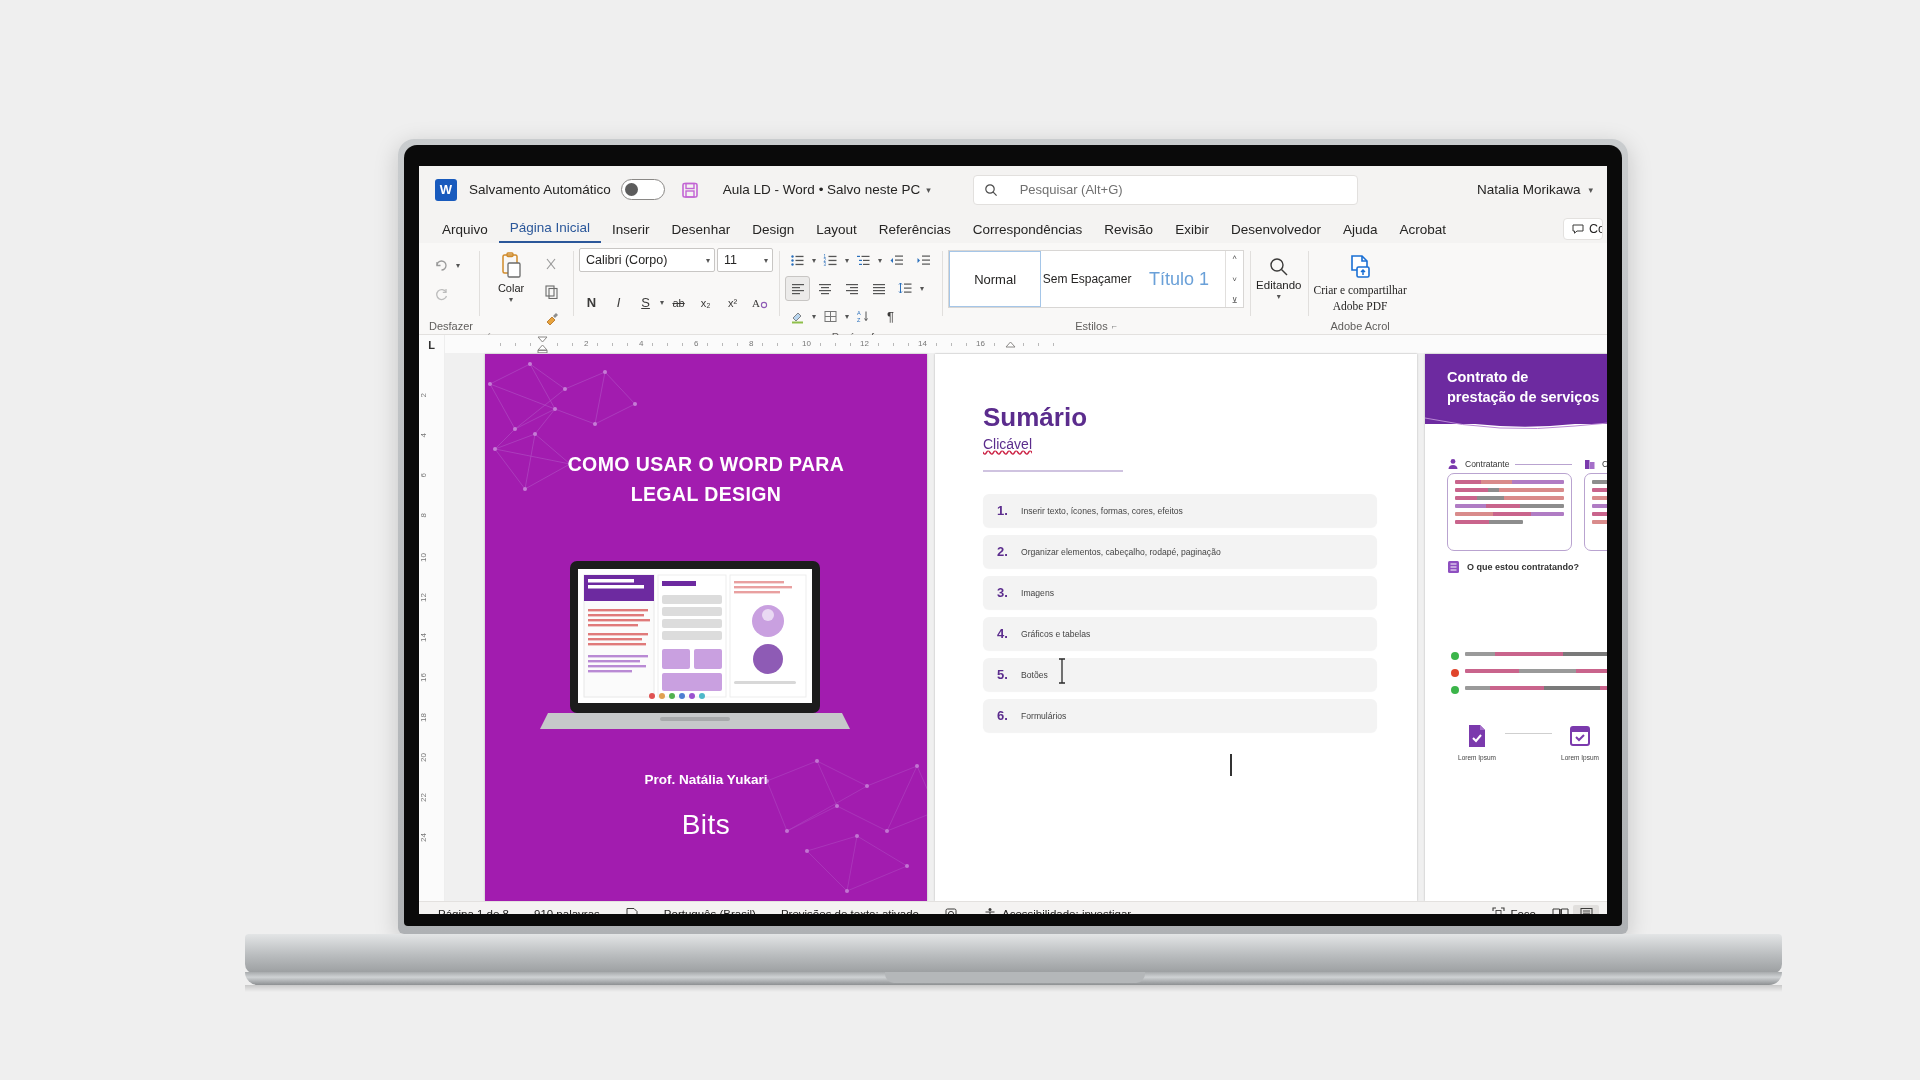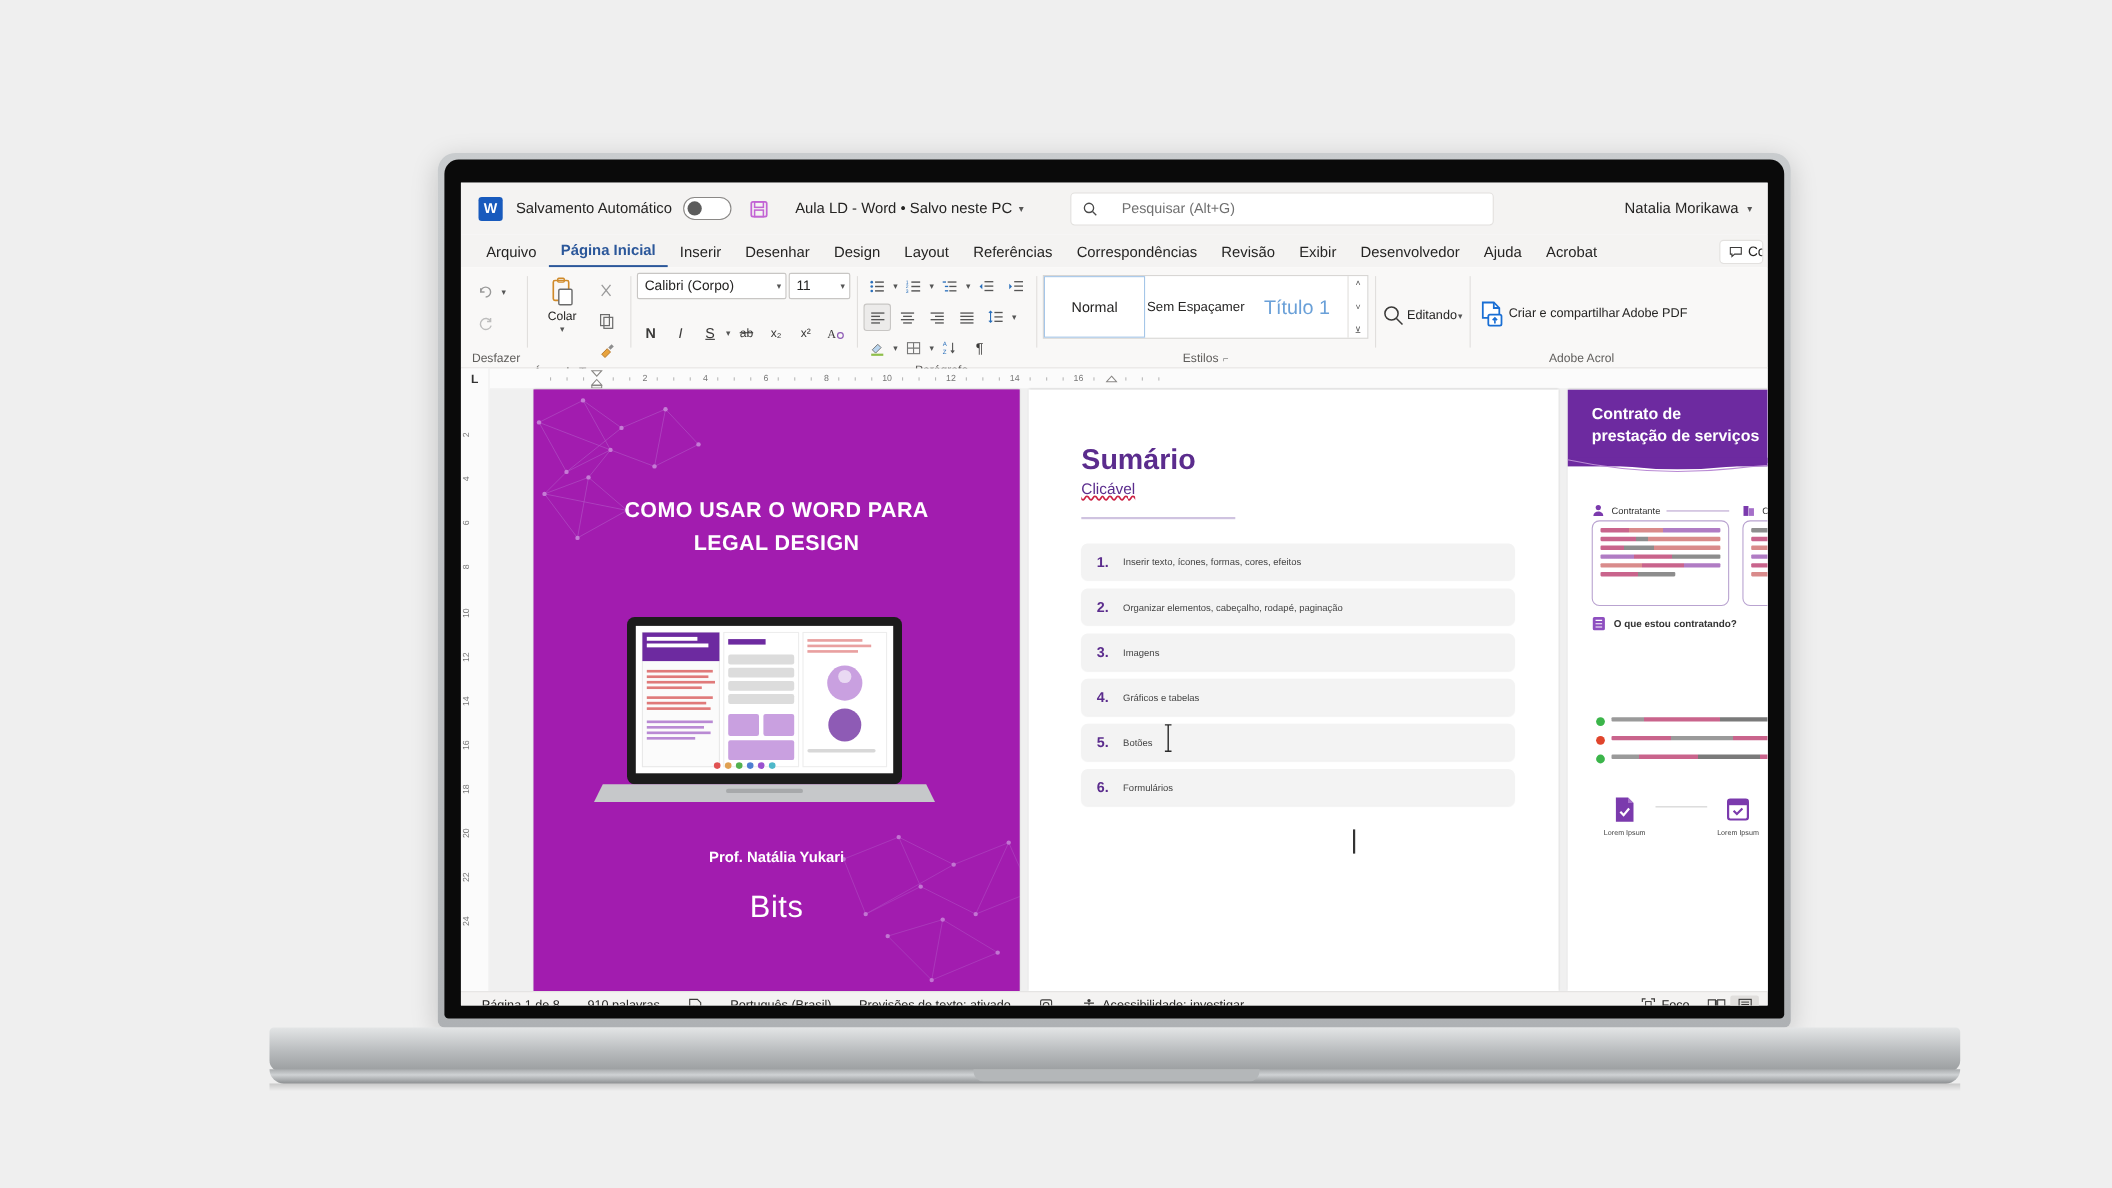--- a/index.html
+++ b/index.html
@@ -89,21 +89,21 @@
 
   
   .tabsbar {
     height:30px; background:#f4f3f2; display:flex; align-items:flex-end;
     padding-left:12px; position:relative;
   }
   .tab {
     font-size:13.5px; color:#252423; padding:2px 11px 6px 11px;
     white-space:nowrap; cursor:pointer;
   }
-  .tab.active { color:#2b579a; font-weight:700; border-bottom:2.5px solid #2b579a; }
+  .tab.active { color:#2b579a; font-weight:400; border-bottom:2.5px solid #2b579a; }
   .comments-btn {
     position:absolute; right:4px; bottom:3px;
     display:flex; align-items:center; gap:5px;
     font-size:12.5px; color:#252423;
     background:#fff; border:1px solid #e3e1df; border-radius:4px;
     padding:3px 8px; cursor:pointer; overflow:hidden; max-width:40px;
   }
 
   
   .ribbon {
@@ -584,35 +584,35 @@
             <div>⊻</div>
           </div>
         </div>
         <div class="grp-label">
           <span>Estilos</span>
           <span class="dlg">⌐</span>
         </div>
       </div>
 
       <div class="grp">
-        <div class="grp-body" style="flex-direction:row; align-items:center; padding-top:8px; gap:1px;text-align:center;">
+        <div class="grp-body" style="flex-direction:column; align-items:center; padding-top:8px; gap:1px;text-align:center;">
           <div>
             <svg width="22" height="22" viewBox="0 0 22 22">
               <circle cx="9" cy="9" r="6" fill="none" stroke="#3b3a39" stroke-width="1.4"></circle>
               <line x1="13.5" y1="13.5" x2="19" y2="19" stroke="#3b3a39" stroke-width="1.4"></line>
             </svg>
           </div>
           <span style="font-size:11.5px;color:#252423;">Editando</span>
           <span class="mini-caret">▾</span>
         </div>
         <div class="grp-label">&nbsp;</div>
       </div>
 
       <div class="grp">
-        <div class="grp-body" style="flex-direction:row; align-items:center; padding-top:5px; gap:2px;">
+        <div class="grp-body" style="flex-direction:column; align-items:center; padding-top:5px; gap:2px;font-family:Liberation Serif, serif;">
           <div>
             <svg width="28" height="28" viewBox="0 0 28 28">
               <path d="M6 3h10l5 5v9H6z" fill="#fff" stroke="#1a6fd4" stroke-width="1.6"></path>
               <path d="M16 3v5h5" fill="none" stroke="#1a6fd4" stroke-width="1.6"></path>
               <rect x="11" y="14" width="12" height="10" rx="1.5" fill="#fff" stroke="#1a6fd4" stroke-width="1.6"></rect>
               <path d="M17 22v-5M15 19l2-2 2 2" stroke="#1a6fd4" stroke-width="1.5" fill="none"></path>
             </svg>
           </div>
           <span style="font-size:11.5px;color:#252423;line-height:1.25;text-align:center;">Criar e compartilhar</span>
           <span style="font-size:11.5px;color:#252423;line-height:1.25;text-align:center;">Adobe PDF</span>

